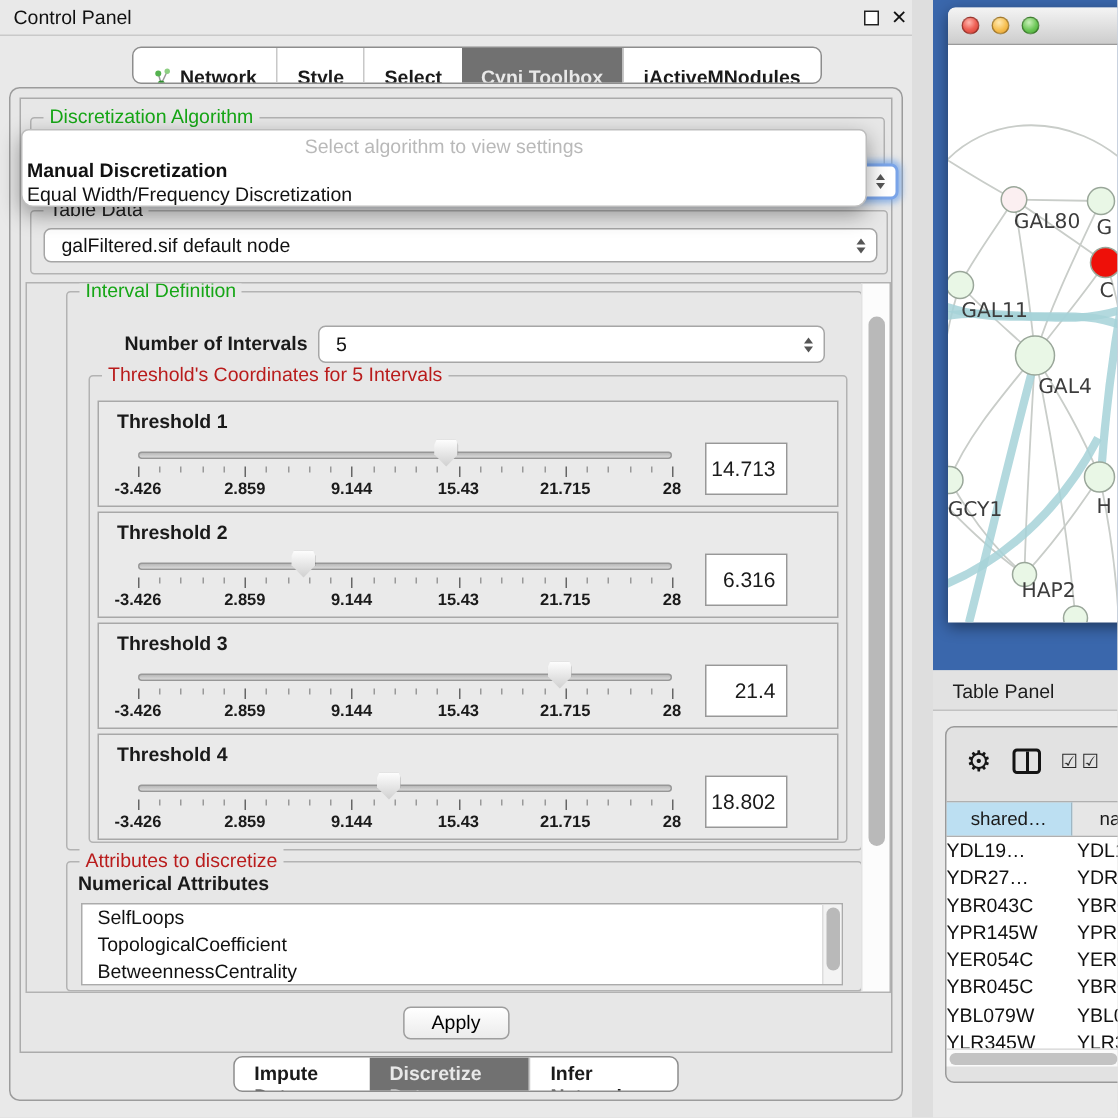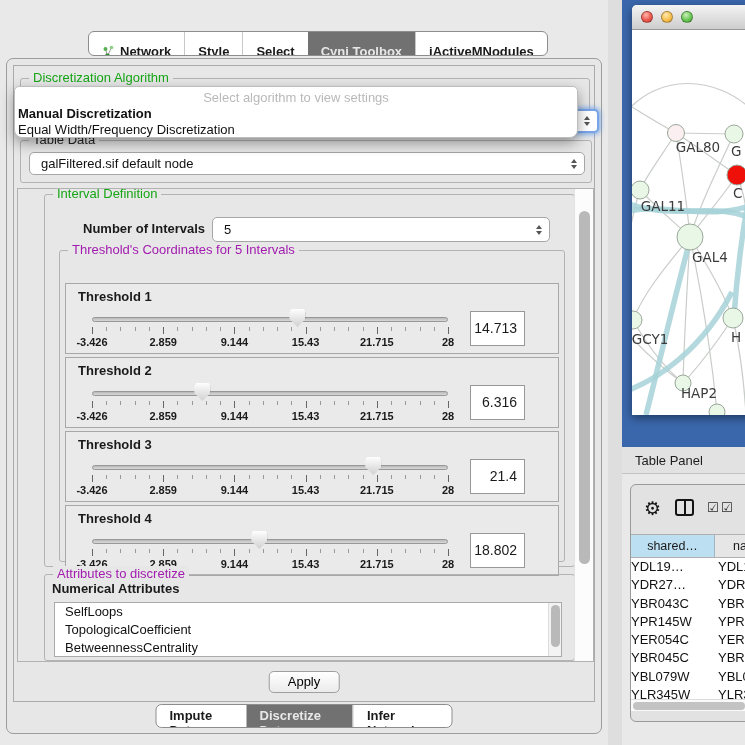--- a/index.html
+++ b/index.html
@@ -22,21 +22,21 @@
   #top-tabs .seg { height:39px;text-decoration:underline; }
   #bottom-tabs { left:50%; transform:translateX(-50%); top:645px; height:24px; }
   #bottom-tabs .seg { height:36px; }
 
   .cp-outer { position:absolute; left:6px; top:58px; width:596px; height:676px; border:1px solid #9c9c9c; border-radius:7px; background:#e7e7e7; }
   .cyni-inner { position:absolute; left:6px; top:6px; width:582px; height:637px; border:1px solid #ababab; background:#e7e7e7; }
 
   .group { position:absolute; border:1px solid #b3b3b3; border-radius:3px; }
   .gt { position:absolute; top:-9px; left:8px; background:#e7e7e7; padding:0 4px; font-size:13px; white-space:nowrap; }
   .gt-green { color:#16a616; }
-  .gt-blue { color:#a21caf; }
+  .gt-blue { color:#b91c1c; }
   .gt-dark { color:#222; }
 
   .combo { position:absolute; background:#fff; border:1px solid #a6a6a6; border-radius:5px; font-size:13px; color:#111; display:flex; align-items:center; padding-left:11px; }
   .combo .stepper { position:absolute; right:7px; top:50%; transform:translateY(-50%); display:flex; flex-direction:column; align-items:center; }
   .combo .arr-up { width:0; height:0; border-left:3.5px solid transparent; border-right:3.5px solid transparent; border-bottom:4.5px solid #555; margin-bottom:2px; }
   .combo .arr-dn { width:0; height:0; border-left:3.5px solid transparent; border-right:3.5px solid transparent; border-top:4.5px solid #555; }
   .combo.focused { border:2px solid #7aa4e8; box-shadow:0 0 4px 2px rgba(100,155,230,.65); }
 
   .algo-group { left:6px; top:12px; width:570px; height:50px; }
   .algo-combo { left:12px; top:30px; width:566px; height:24px; }
@@ -49,21 +49,21 @@
   .td-combo { left:8px; top:11px; width:556px; height:23px; }
 
   .scrollpane { position:absolute; left:3px; top:122px; width:577px; height:474px; border:1px solid #b2b2b2; background:#e7e7e7; overflow:hidden; }
   .vstrip { position:absolute; right:0; top:0; width:19px; height:100%; background:#fcfcfc; border-left:1px solid #e2e2e2; }
   .vthumb { position:absolute; left:4px; top:22px; width:11px; height:353px; background:#b9b9b9; border-radius:6px; }
 
   .int-group { left:26px; top:5px; width:531px; height:373px; }
   .noi-label { position:absolute; left:38px; top:26px; font-size:13px; font-weight:700; }
   .noi-combo { left:167px; top:22px; width:338px; height:25px; }
   .thr-group { left:14px; top:55px; width:506px; height:312px; }
-  #thresholds { position:absolute; left:5px; top:16px; width:494px;margin-top:16px; }
+  #thresholds { position:absolute; left:5px; top:16px; width:494px; }
   .thr-panel { position:relative; width:494px; height:71px; border:1px solid #a8a8a8; background:#eaeaea; margin-bottom:3px; }
   .thr-label { position:absolute; left:12px; top:5px; font-size:13px; font-weight:700; }
   .slider { position:absolute; left:26px; top:24px; width:356px; height:46px; }
   .track { position:absolute; left:0; top:9px; width:356px; height:5px; background:linear-gradient(#b9b9b9,#d9d9d9); border:1px solid #979797; border-radius:3px; }
   .thumb { position:absolute; top:1px; width:16px; height:18px; background:linear-gradient(#fefefe,#d0d0d0); clip-path:polygon(10% 0,90% 0,100% 20%,100% 55%,50% 100%,0 55%,0 20%); filter:drop-shadow(0 0 1px rgba(0,0,0,.6)); }
   .ticks { position:absolute; left:0; top:19px; width:356px; height:26px; }
   .tick { position:absolute; top:0; width:1px; height:4px; background:#999; }
   .tick.major { height:7px; background:#666; }
   .tick-lbl { position:absolute; top:9px; transform:translateX(-50%); font-size:11px; font-weight:700; color:#1a1a1a; white-space:nowrap; }
   .value-box { position:absolute; left:404px; top:27px; width:55px; height:35px; background:#fff; border:1px solid #989898; font-size:14px; line-height:33px; text-align:right; padding-right:7px; }
@@ -104,20 +104,25 @@
   .tp-rows { position:absolute; left:0; top:73px; width:100%; height:141px; background:#fff; overflow:hidden; }
   .trow { display:flex; height:18.3px; font-size:13px; line-height:18.3px; color:#111; }
   .trow .c1 { width:87px; }
   .hscroll { position:absolute; left:0; top:214px; width:100%; height:12px; background:#fafafa; border-top:1px solid #ddd; }
   .hthumb { position:absolute; left:2px; top:2px; width:112px; height:8px; background:#c3c3c3; border-radius:4px; }
 </style>
 </head>
 <body>
 
 <div class="cp">
+  <div class="cp-titlebar">
+    <span class="cp-title">Control Panel</span>
+    <span class="float-ico"></span>
+    <span class="close-ico">✕</span>
+  </div>
 
   <div class="segbar" id="top-tabs">
       <div class="seg">
         <span class="net-ico">
           <svg width="13" height="14" viewBox="0 0 13 14">
             <path d="M3.5 4 L5.5 11 M9.5 2.5 L5.5 11" stroke="#9a9a9a" stroke-width="1" fill="none"></path>
             <circle cx="3.5" cy="4" r="2" fill="#55b24f"></circle>
             <circle cx="9.5" cy="2.5" r="1.8" fill="#8ecf83"></circle>
             <circle cx="5.5" cy="11" r="2.4" fill="#2f8f2f"></circle>
           </svg>

